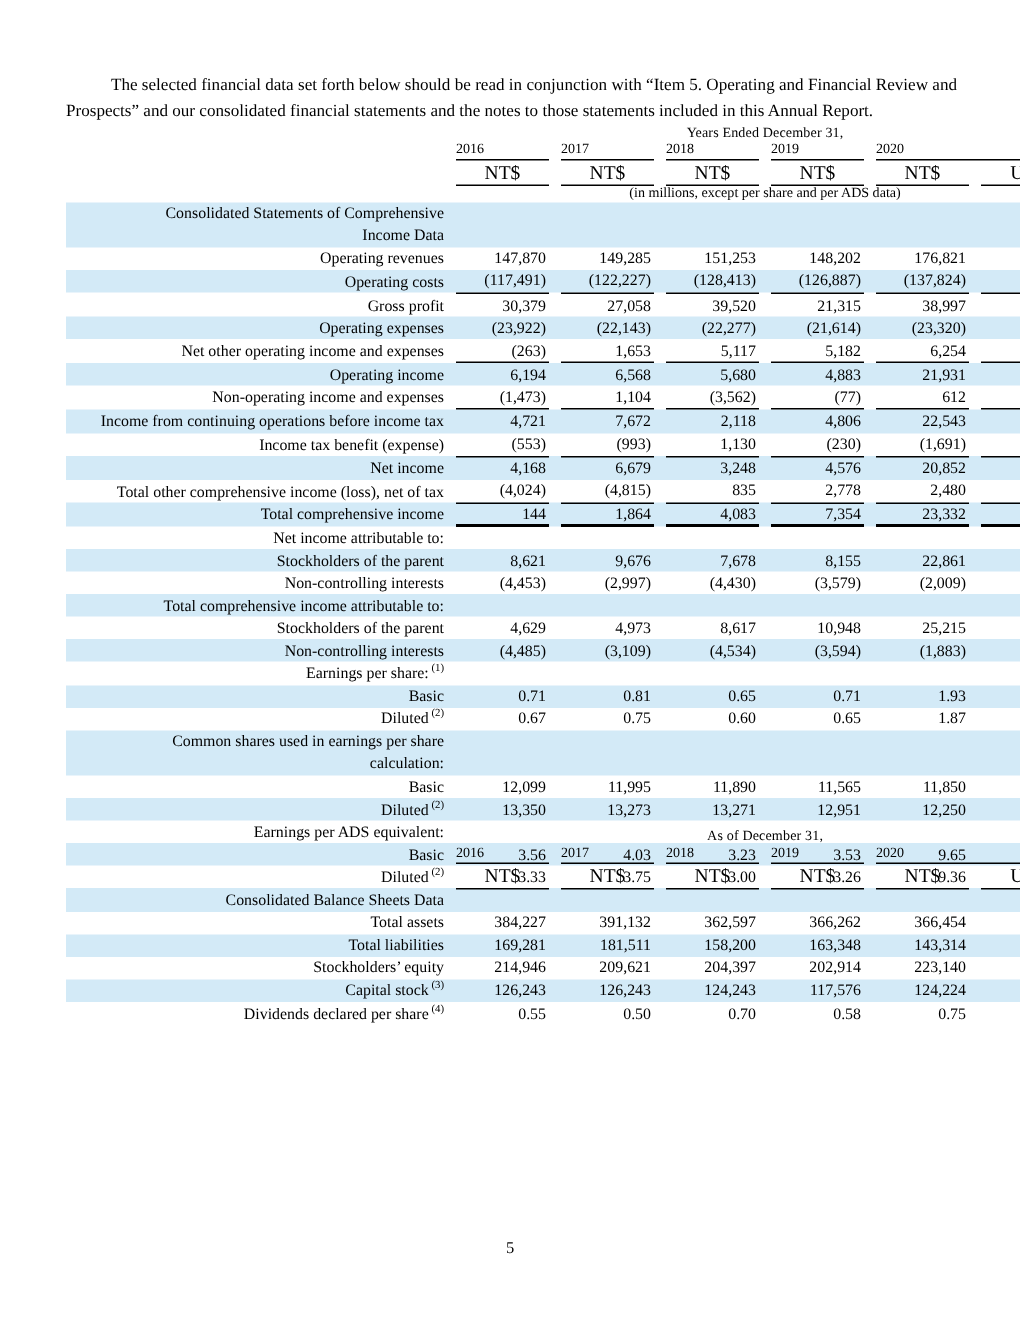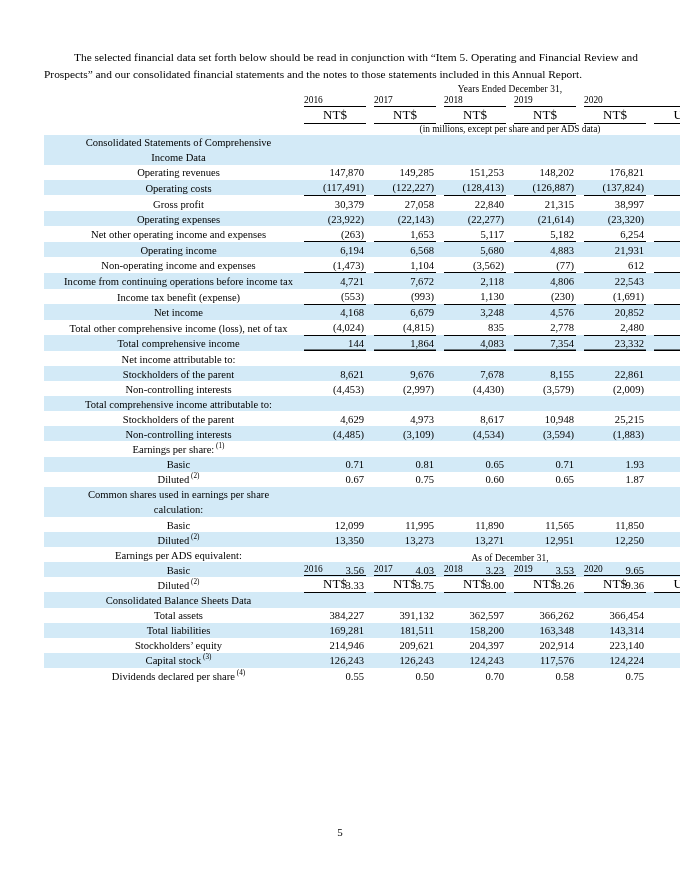--- a/index.html
+++ b/index.html
@@ -99,21 +99,21 @@
     padding-top: 1px;
     padding-bottom: 1px;
   }
 
   
   tr.row td {
     height: 14.6px;
     padding-top: 0.5px;
   }
   td.lbl {
-    text-align: center;
+    text-align: right;
     padding-left: 17px;
   }
   td.num {
     text-align: right;
     padding-right: 2px;
   }
 
   
   tr.shaded td { background: #d3eaf7; }
 
@@ -249,21 +249,21 @@
           <td></td>
           <td class="num rule-single">(4,908)</td>
         </tr>
         <tr class="row">
           <td class="lbl">Gross profit</td>
           <td class="noshade"></td>
           <td class="num">30,379</td>
           <td class="noshade"></td>
           <td class="num">27,058</td>
           <td class="noshade"></td>
-          <td class="num">22,840</td>
+          <td class="num">39,520</td>
           <td class="noshade"></td>
           <td class="num">21,315</td>
           <td class="noshade"></td>
           <td class="num">38,997</td>
           <td class="noshade"></td>
           <td class="num">1,389</td>
         </tr>
         <tr class="row shaded">
           <td class="lbl">Operating expenses</td>
           <td></td>

